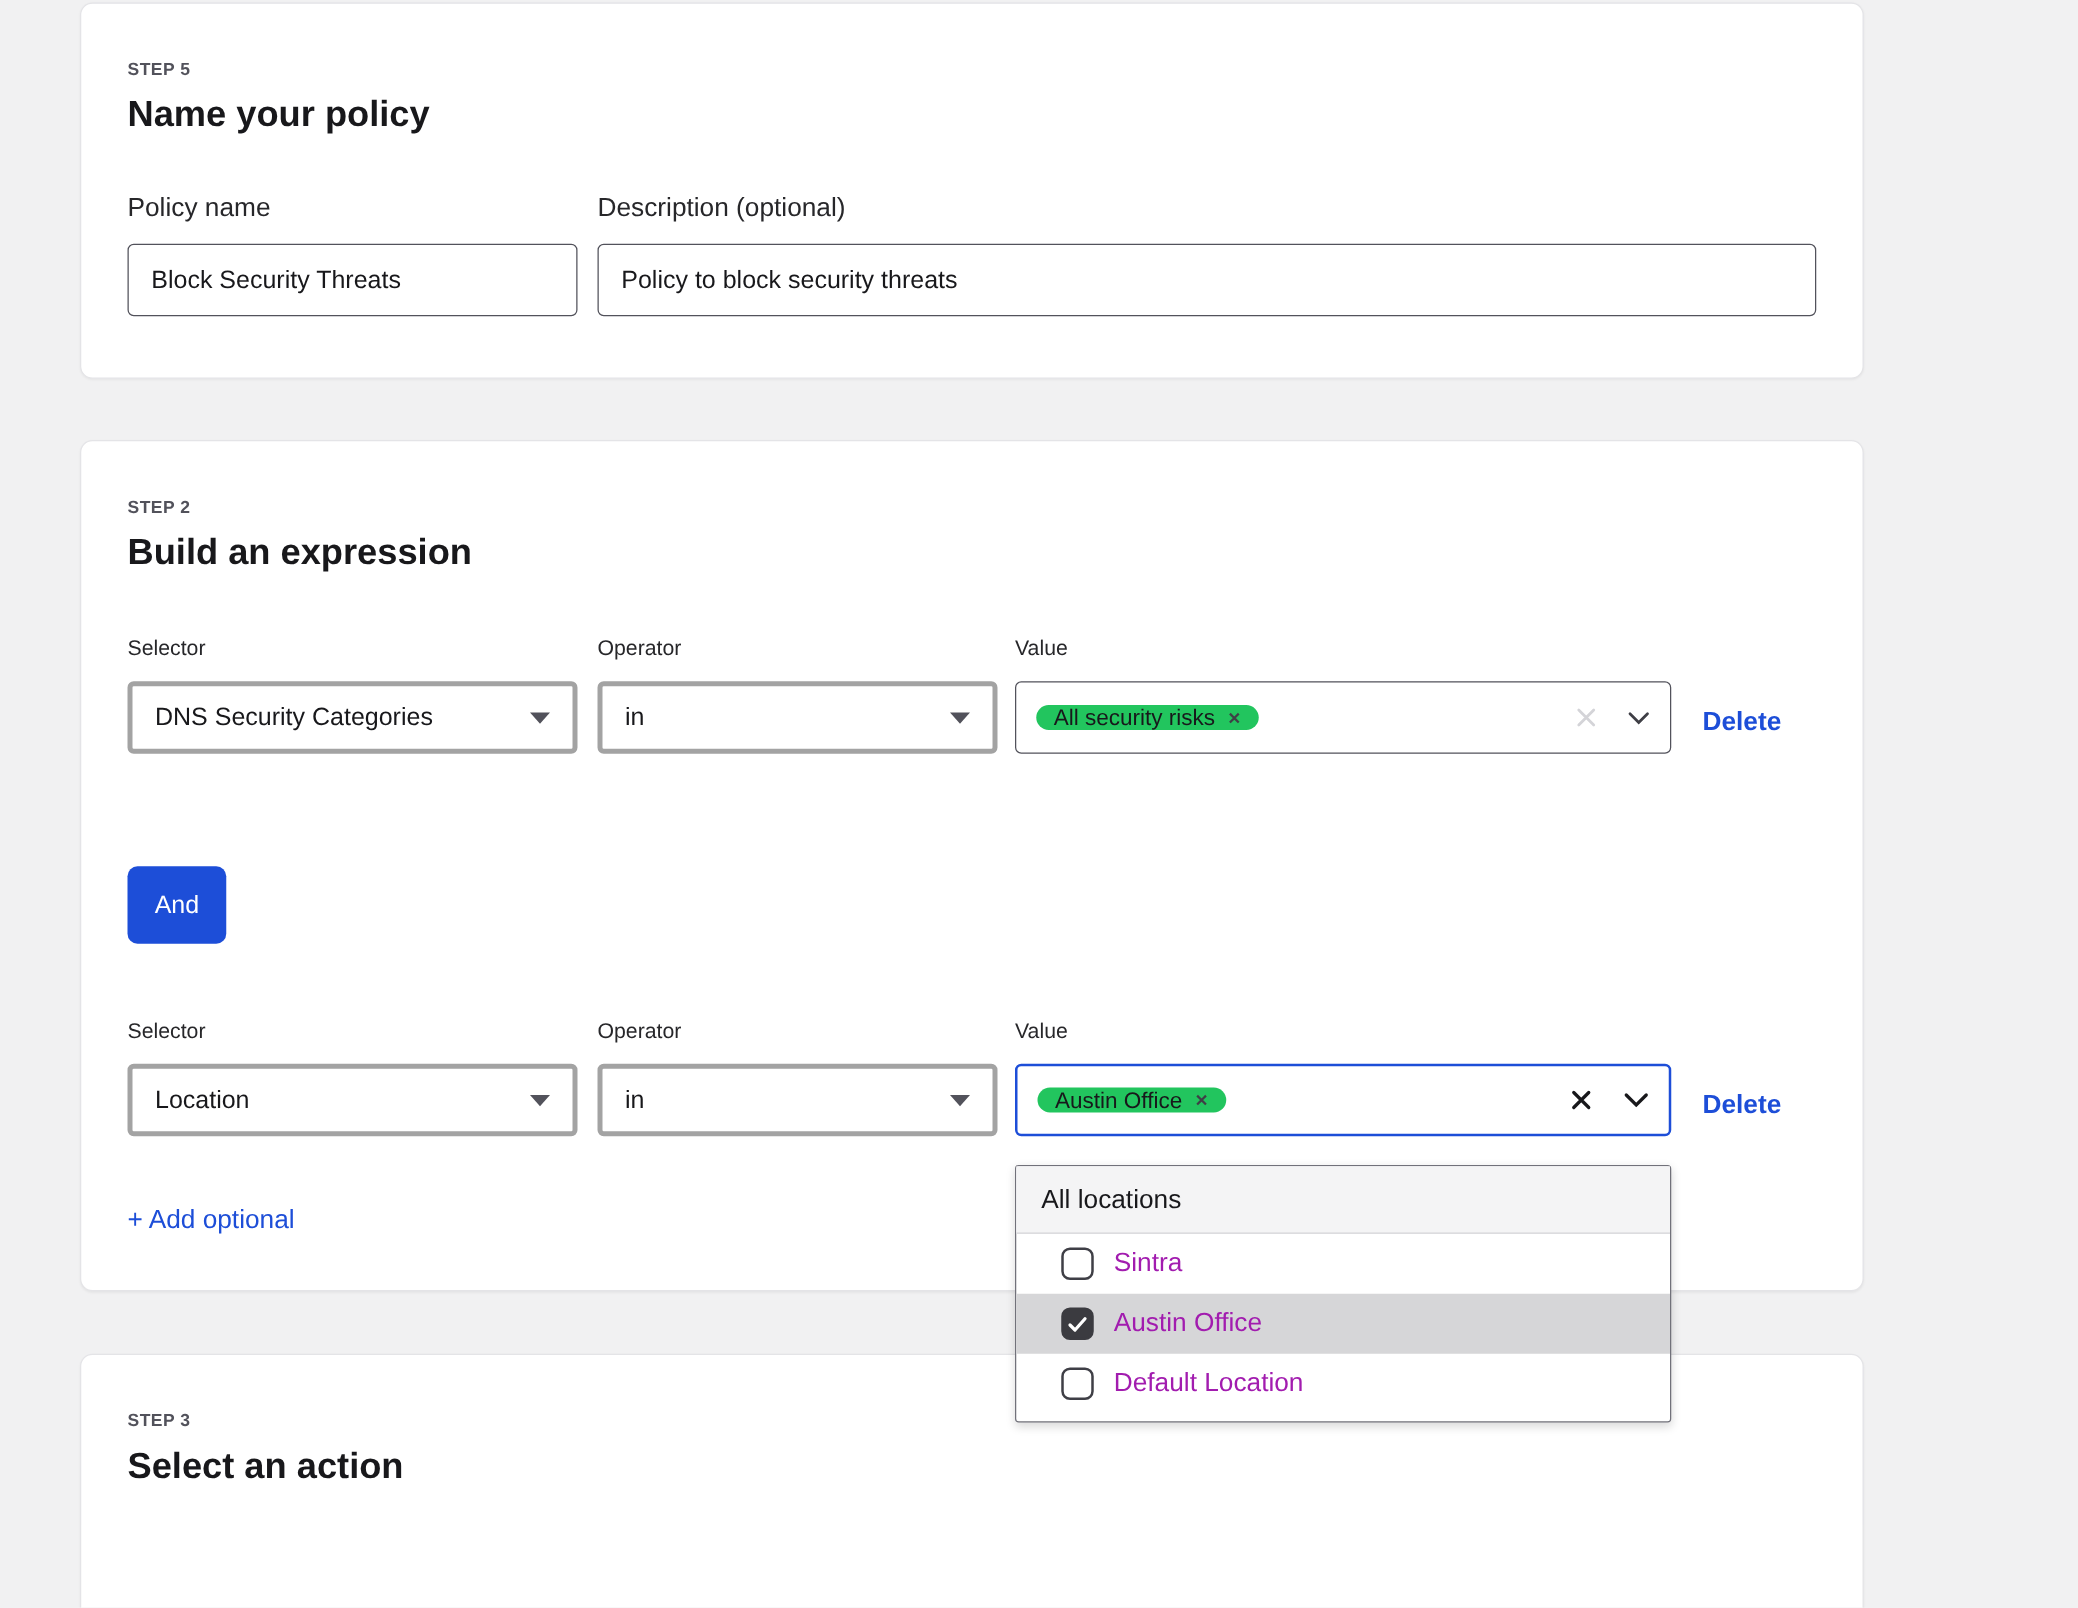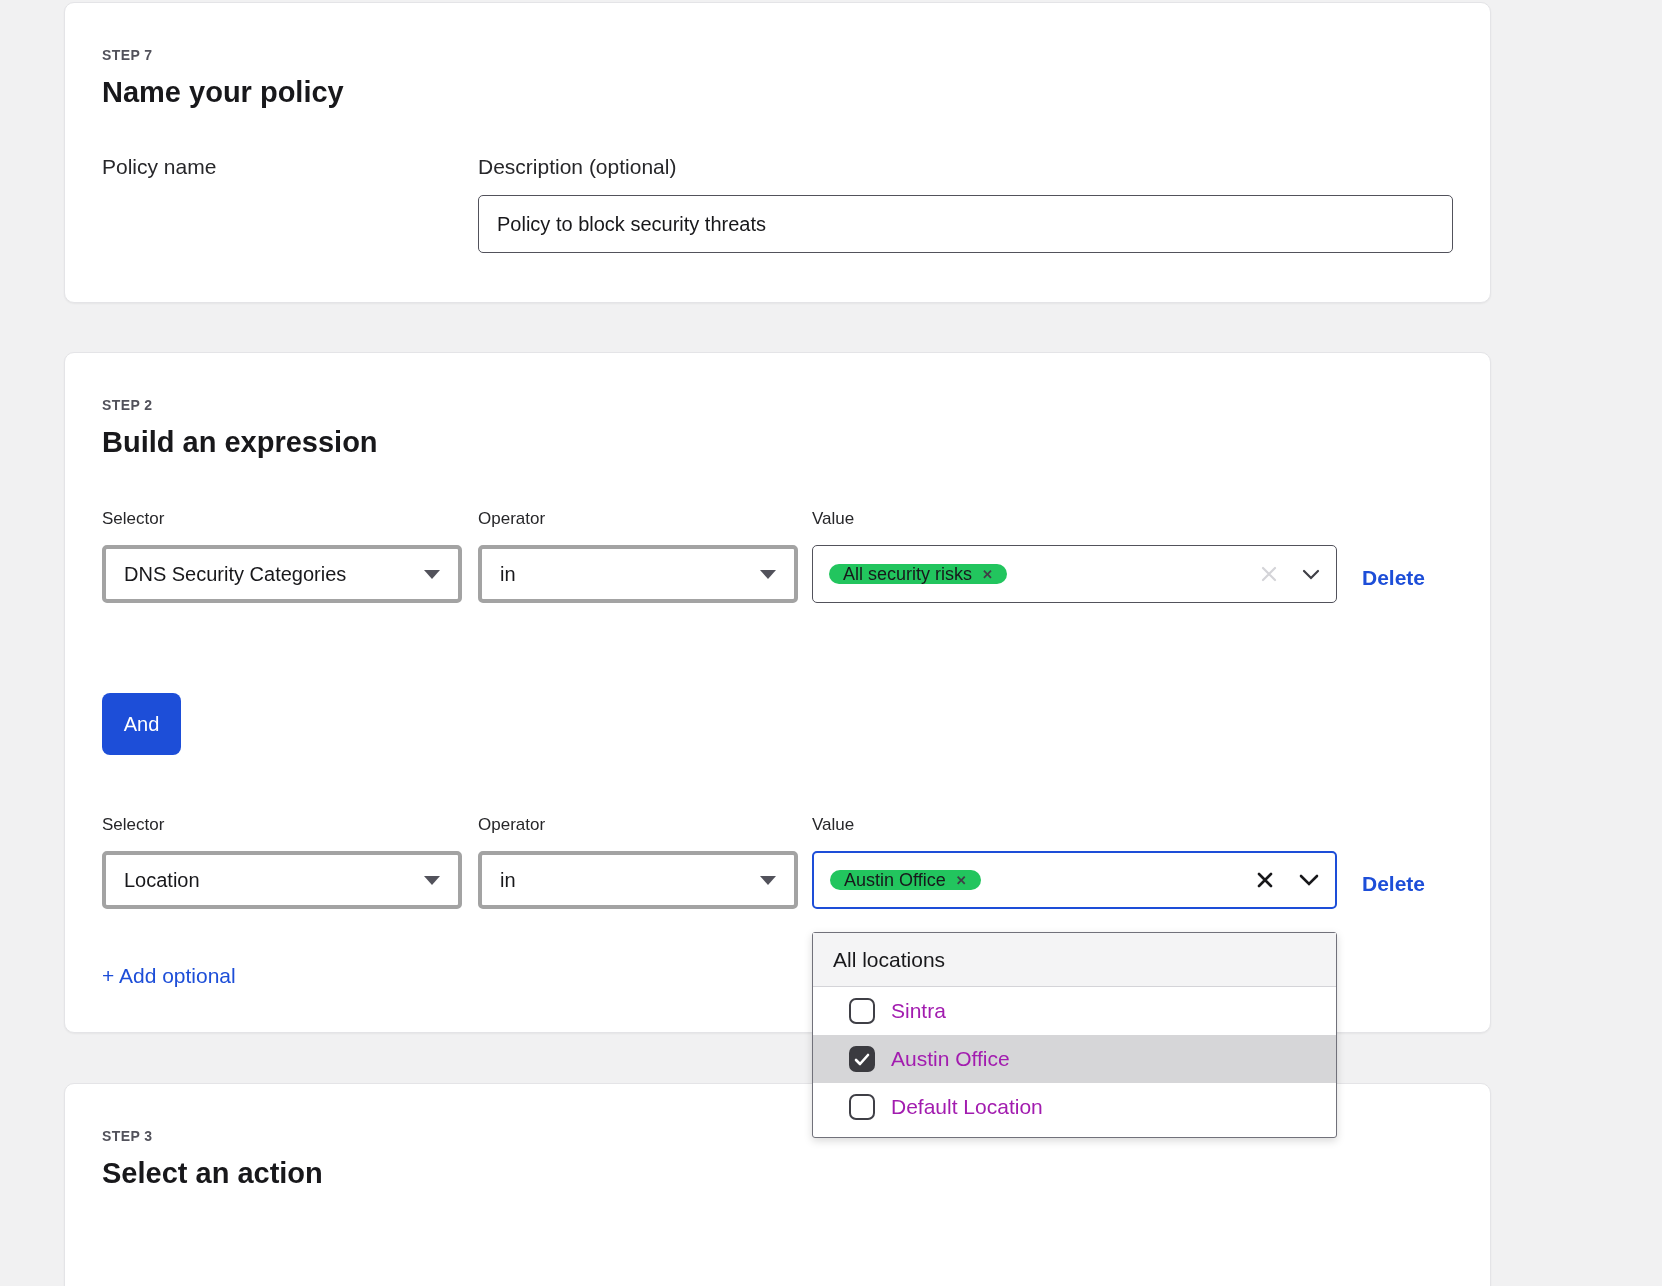--- a/index.html
+++ b/index.html
@@ -204,25 +204,26 @@
     cursor:pointer;
   }
   .checkbox svg { display:none; }
   .checkbox.checked { background:#3b3b40; border-color:#3b3b40; }
   .checkbox.checked svg { display:block; }
 </style>
 </head>
 <body>
 
 <section class="card card1">
-  <div class="step-label">STEP 7</div>
+  <div class="step-label">STEP 5</div>
   <h2 class="card-title">Name your policy</h2>
   <div class="fields-row">
     <div class="field w360">
       <label>Policy name</label>
+      <input class="text-input" type="text" value="Block Security Threats" style="">
     </div>
     <div class="field grow">
       <label>Description (optional)</label>
       <input class="text-input" type="text" value="Policy to block security threats" style="">
     </div>
   </div>
 </section>
 
 <section class="card card2">
   <div class="step-label">STEP 2</div>

